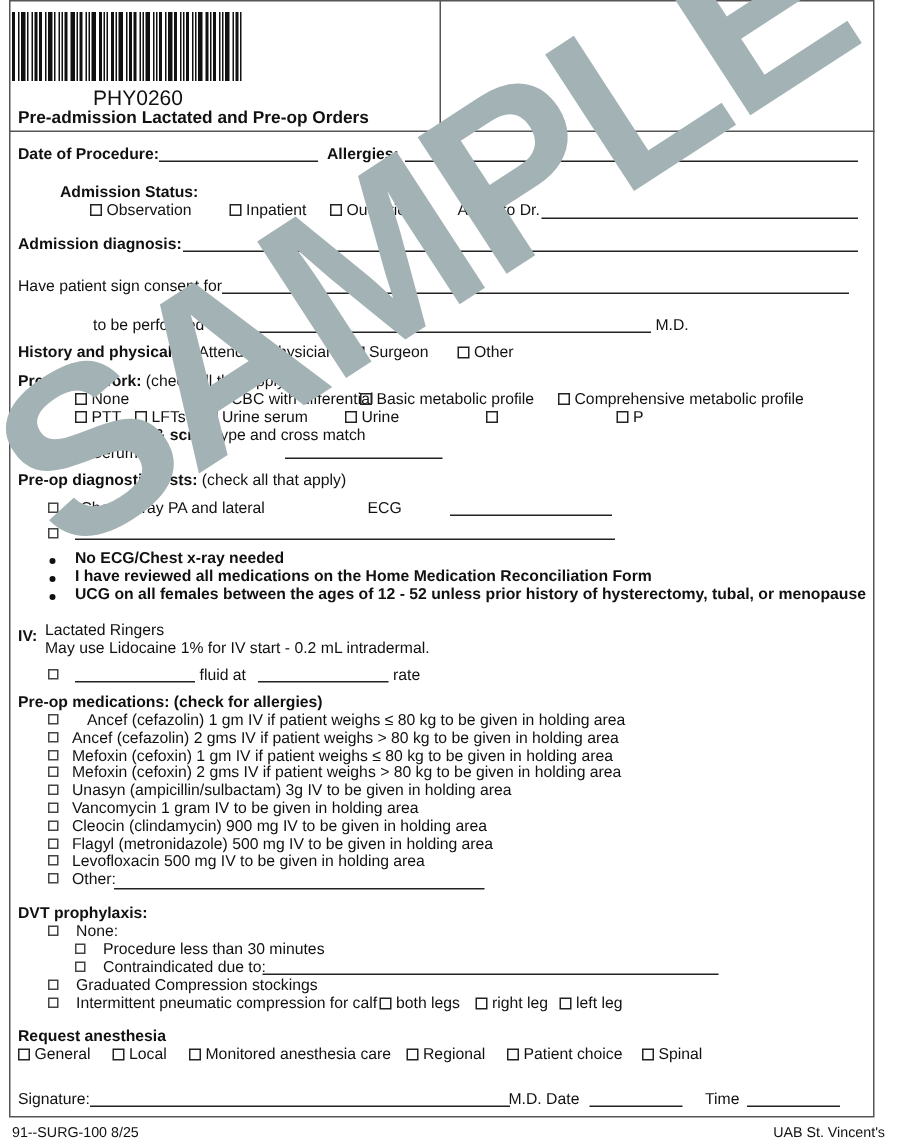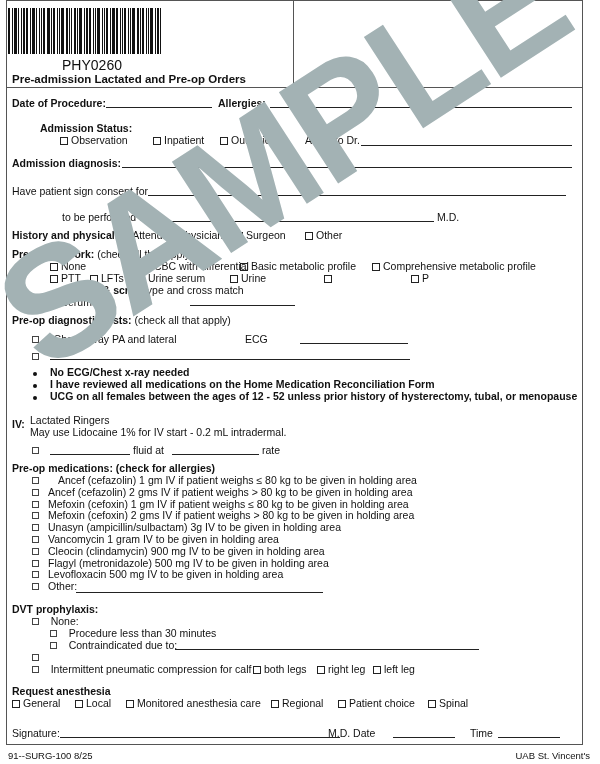--- a/index.html
+++ b/index.html
@@ -172,37 +172,37 @@
     <div class="t" style="left: 32px; top: 568.4px;"><span class="cbs"></span><span style="margin-left: 9px;">Levofloxacin 500 mg IV to be given in holding area</span></div>
     <div class="t" style="left: 32px; top: 580.2px;"><span class="cbs"></span><span style="margin-left: 9px;">Other:</span></div>
   </div>
 <div class="line" style="left:76px; top:592px; width:247px;"></div>
 
 <div class="t b" style="left:12px; top:603px;">DVT prophylaxis:</div>
 <div class="t" style="left:32px; top:615px;"><span class="cbs"></span>&nbsp;&nbsp;&nbsp;&nbsp;<span>None:</span></div>
 <div class="t" style="left:50px; top:627px;"><span class="cbs"></span>&nbsp;&nbsp;&nbsp;&nbsp;<span>Procedure less than 30 minutes</span></div>
 <div class="t" style="left:50px; top:639px;"><span class="cbs"></span>&nbsp;&nbsp;&nbsp;&nbsp;<span>Contraindicated due to:</span></div>
 <div class="line" style="left:175px; top:649px; width:304px;"></div>
-<div class="t" style="left:32px; top:651px;"><span class="cbs"></span>&nbsp;&nbsp;&nbsp;&nbsp;</div>
+<div class="t" style="left:32px; top:651px;"><span class="cbs"></span>&nbsp;&nbsp;&nbsp;&nbsp;<span>Graduated Compression stockings</span></div>
 <div class="t" style="left:32px; top:663px;"><span class="cbs"></span>&nbsp;&nbsp;&nbsp;&nbsp;<span>Intermittent pneumatic compression for calf</span></div>
 <div class="t" style="left:253px; top:663px;"><span class="cb"></span><span>both legs</span></div>
 <div class="t" style="left:317px; top:663px;"><span class="cb"></span><span>right leg</span></div>
 <div class="t" style="left:373px; top:663px;"><span class="cb"></span><span>left leg</span></div>
 
 <div class="t b" style="left:12px; top:685px;">Request anesthesia</div>
 <div class="t" style="left:12px; top:697px;"><span class="cb"></span><span>General</span></div>
 <div class="t" style="left:75px; top:697px;"><span class="cb"></span><span>Local</span></div>
 <div class="t" style="left:126px; top:697px;"><span class="cb"></span><span>Monitored anesthesia care</span></div>
 <div class="t" style="left:271px; top:697px;"><span class="cb"></span><span>Regional</span></div>
 <div class="t" style="left:338px; top:697px;"><span class="cb"></span><span>Patient choice</span></div>
 <div class="t" style="left:428px; top:697px;"><span class="cb"></span><span>Spinal</span></div>
 
 <div class="t" style="left:12px; top:727px;">Signature:</div>
 <div class="line" style="left:60px; top:737px; width:280px;"></div>
-<div class="t" style="left:328px; top:727px;">M.D. Date</div>
+<div class="t" style="left:339px; top:727px;">M.D. Date</div>
 <div class="line" style="left:393px; top:737px; width:62px;"></div>
 <div class="t" style="left:470px; top:727px;">Time</div>
 <div class="line" style="left:498px; top:737px; width:62px;"></div>
 
 <div class="footer-left">91--SURG-100  8/25</div>
 <div class="footer-right">UAB St. Vincent's</div>
 
 <div class="watermark">SAMPLE</div>
 
 </body></html>

